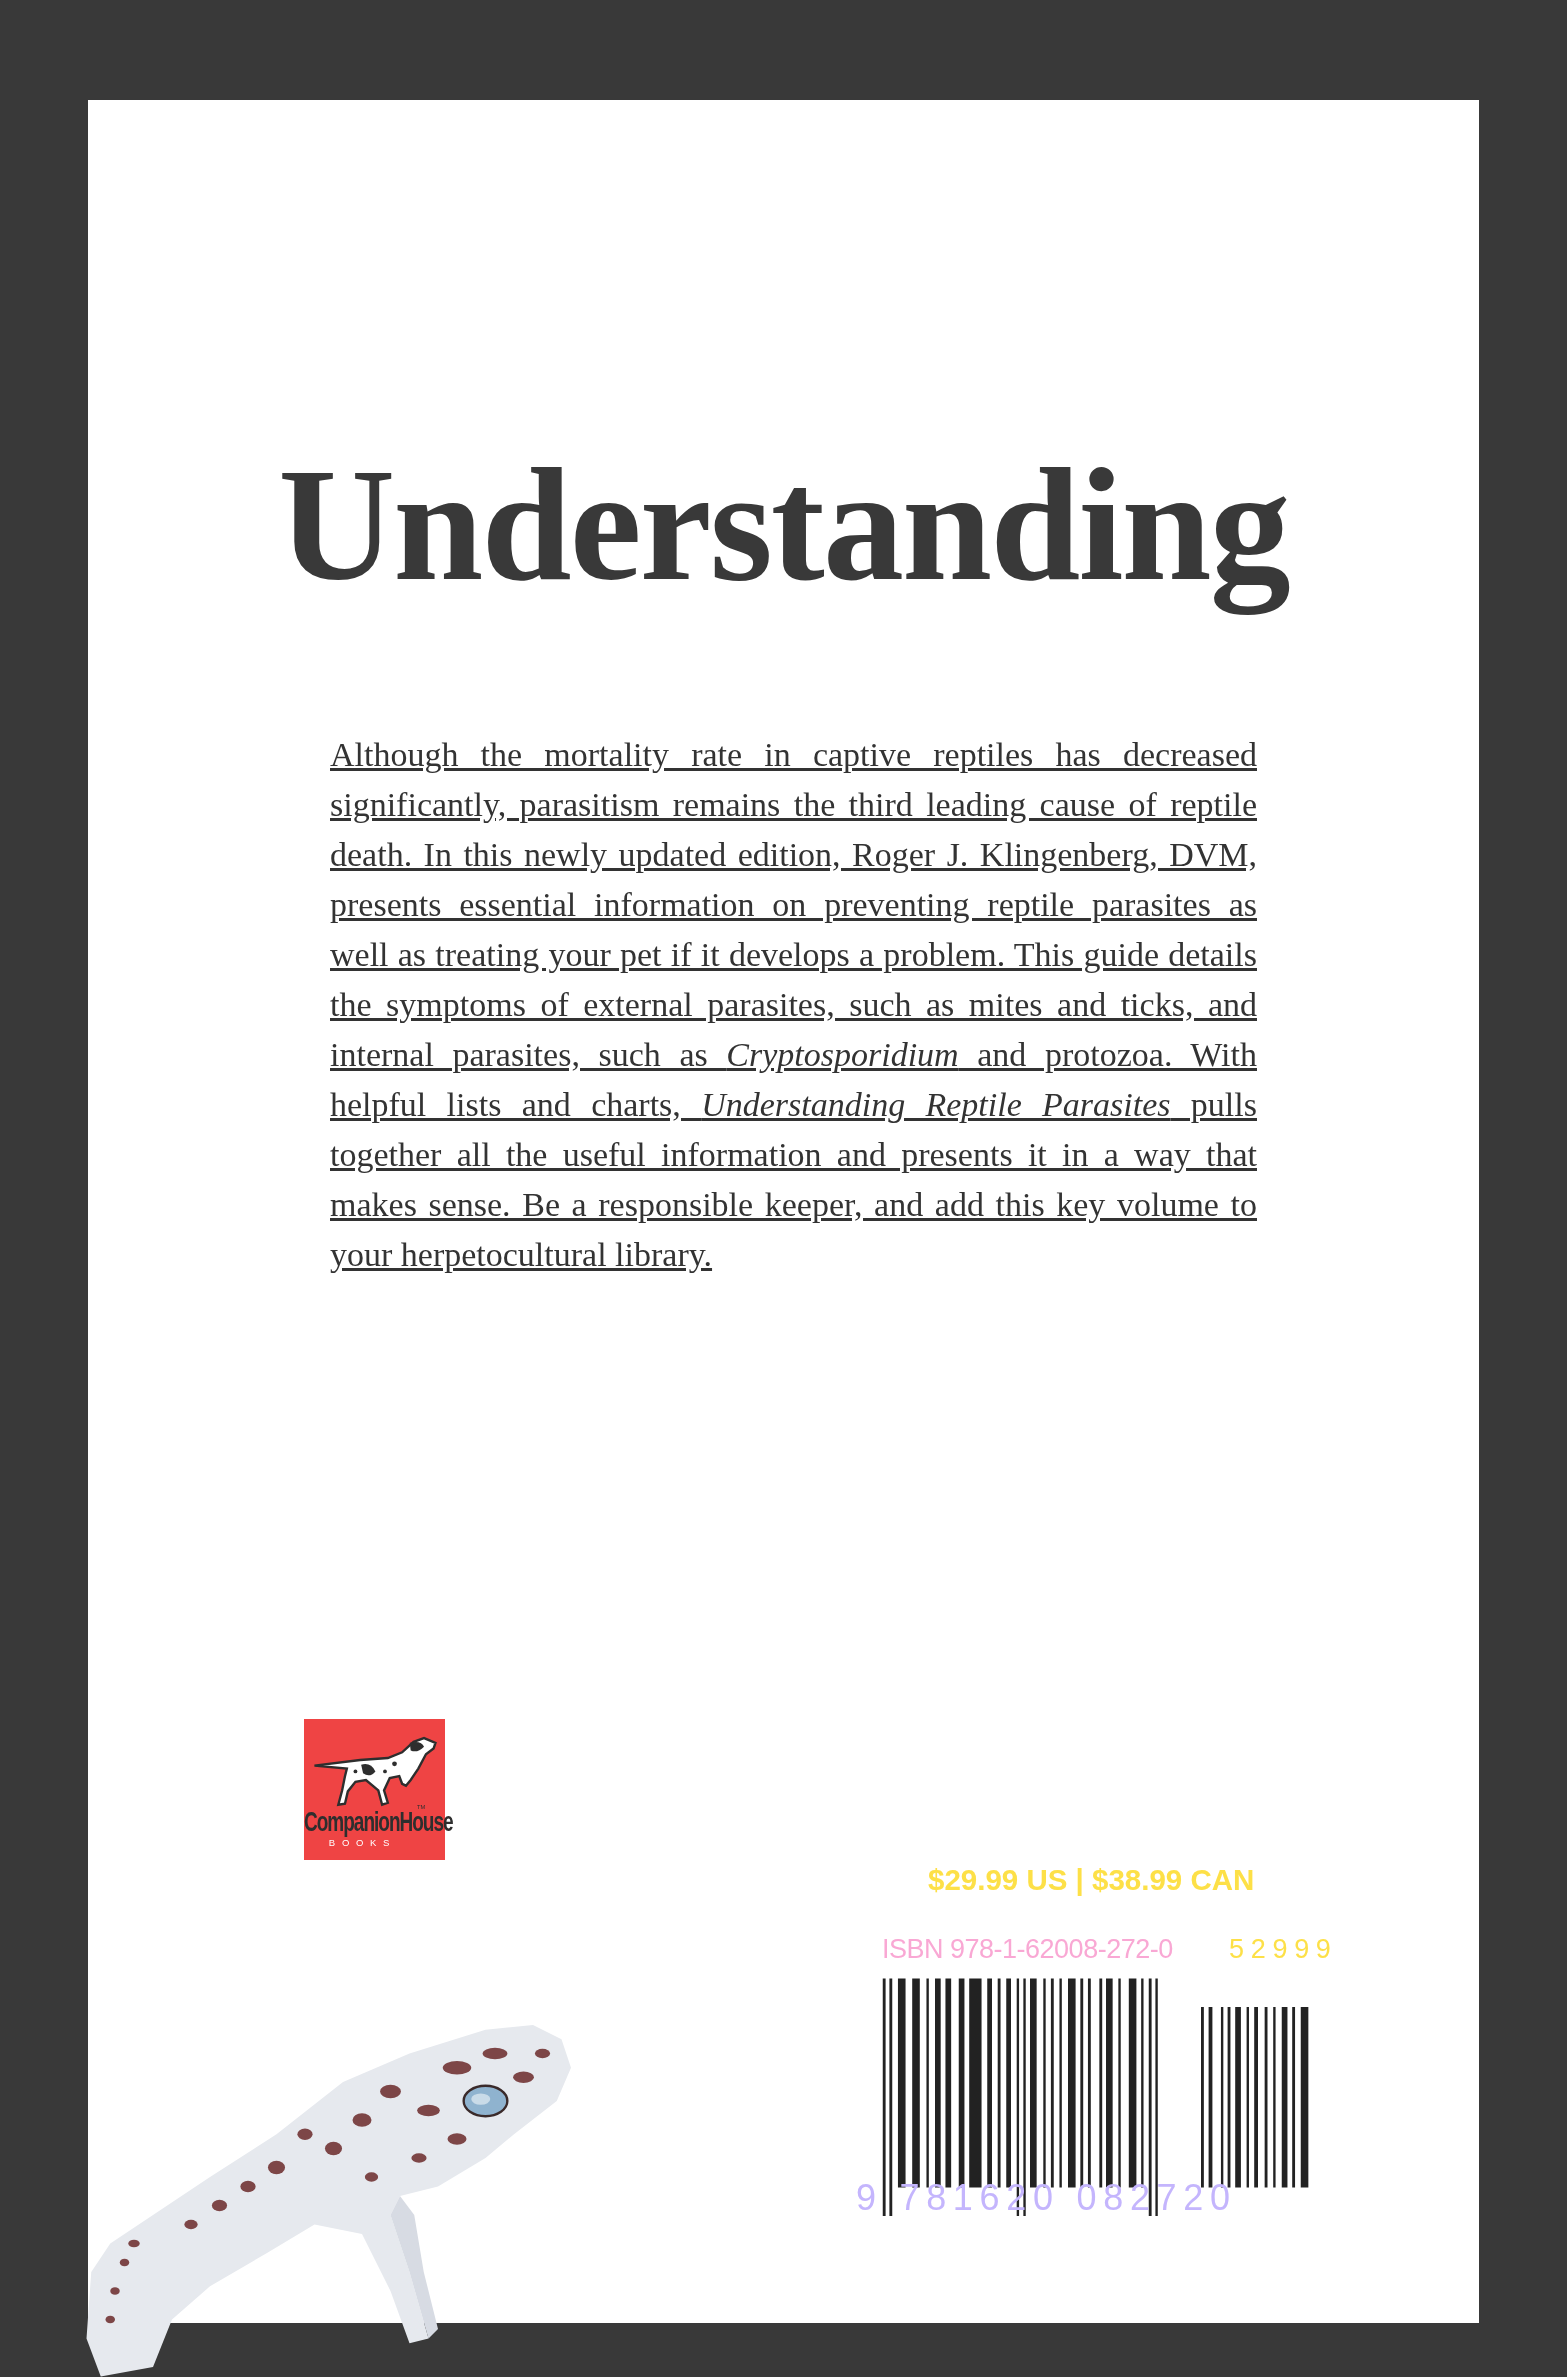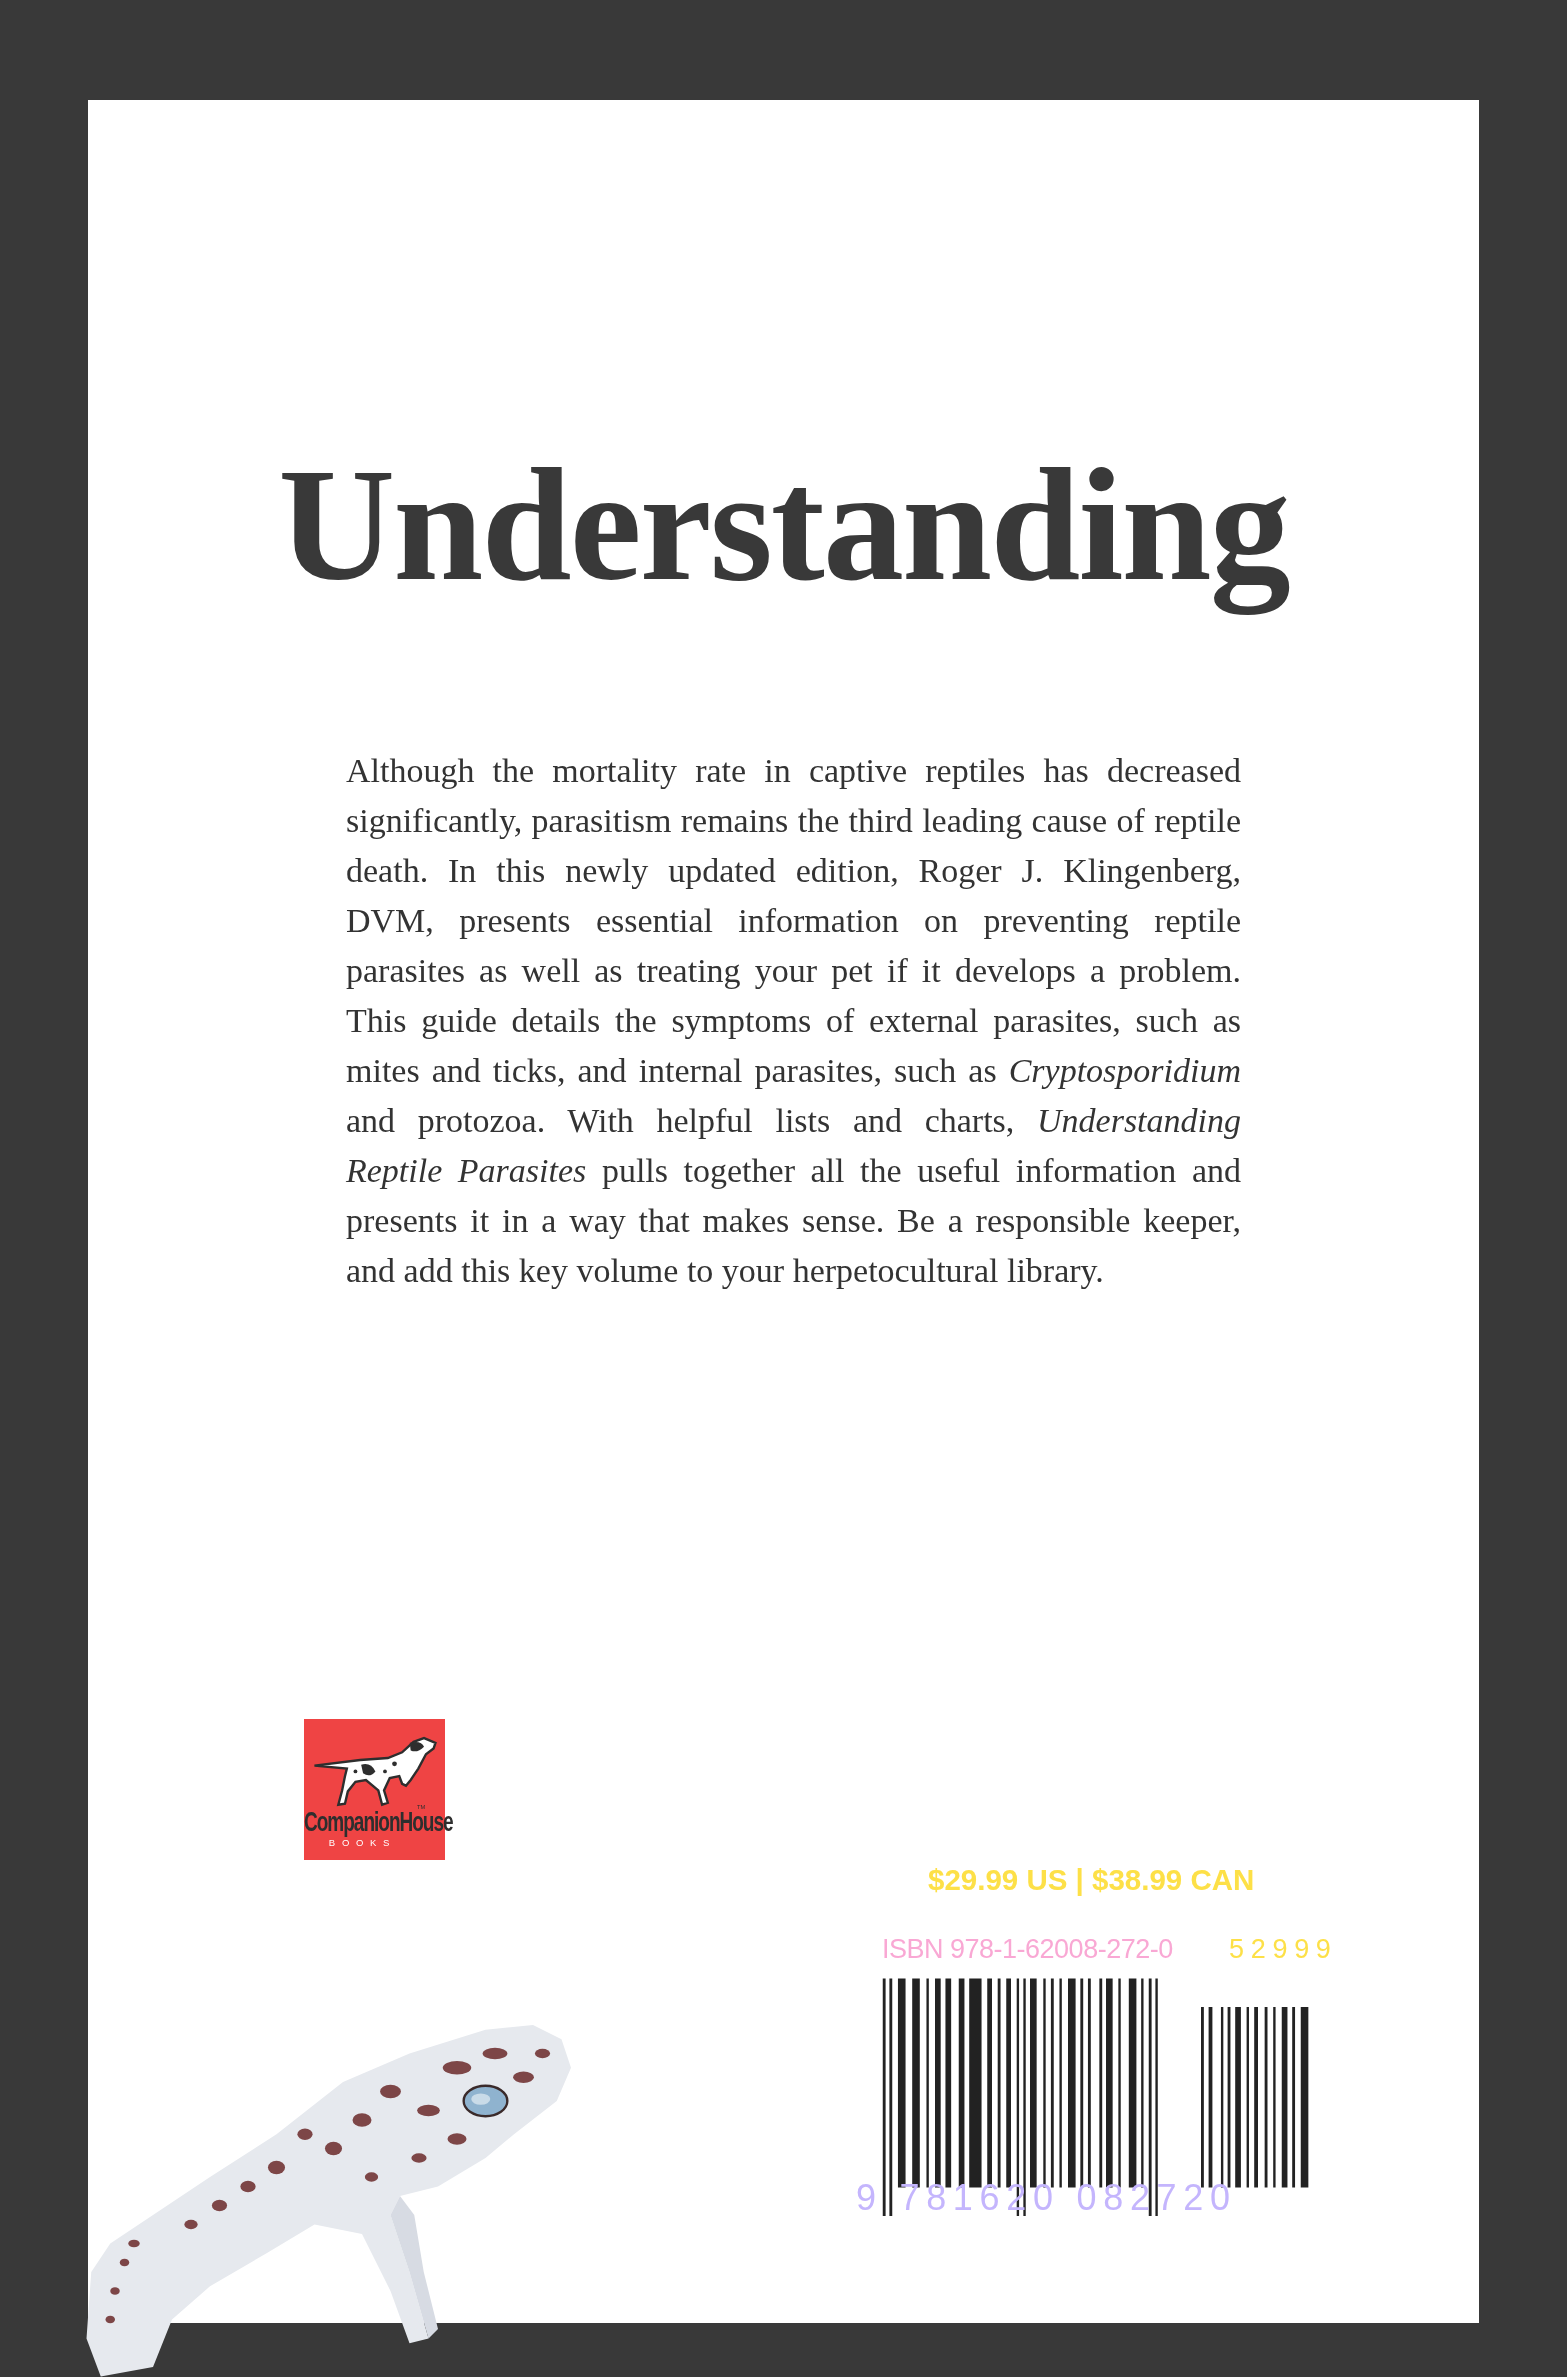--- a/index.html
+++ b/index.html
@@ -1,21 +1,21 @@
 <!DOCTYPE html>
 <html style="font-size:7.6px"><head>
 <meta charset="utf-8">
 <style>
   html,body{margin:0;padding:0;}
   body{width:1567px;height:2423px;background:#393939;position:relative;overflow:hidden;font-family:"Liberation Serif","DejaVu Serif",serif;color:#3a3a3a;}
   .panel{position:absolute;left:88px;top:100px;width:1391px;height:2223px;background:#ffffff;}
   .title{position:absolute;left:0;width:1567px;top:316px;text-align:center;font-family:"Liberation Serif",serif;font-size:162px;line-height:200px;color:#393939;letter-spacing:-1.9px;}
   .title span{display:block;}
   .blurb{position:absolute;left:330px;top:730px;width:927px;font-family:"Liberation Serif",serif;font-size:34px;line-height:50px;color:#333;text-align:justify;}
-  .blurb p{margin:16px;}
+  .blurb p{margin:0;text-decoration:underline;}
   .logo{position:absolute;left:304px;top:1719px;width:141px;height:141px;background:#ef4444;}
   .logo svg{position:absolute;left:0;top:0;}
   .logo .brand{position:absolute;left:0;width:141px;top:92px;text-align:center;font-family:"Liberation Sans",sans-serif;font-weight:bold;font-size:19px;color:#2e2e2e;letter-spacing:-1px;transform:scaleY(1.5);}
   .logo .sub{position:absolute;left:0;width:117px;top:118px;text-align:center;font-family:"Liberation Sans",sans-serif;font-size:9.5px;color:#fff;letter-spacing:6.7px;}
   .logo .tm{position:absolute;left:113px;top:85px;font-family:"Liberation Sans",sans-serif;font-size:5.7px;color:#2e2e2e;}
   .price{position:absolute;left:928px;top:1863px;font-family:Liberation Sans, sans-serif;font-weight:bold;font-size:29.5px;color:#fde047;}
   .isbn{position:absolute;left:882px;top:1934px;font-family:"Liberation Sans",sans-serif;font-size:27px;color:#f9a8d4;letter-spacing:-0.5px;}
   .barcode{position:absolute;left:868px;top:1931px;width:514px;height:285px;}
   .bc-digits-main{position:absolute;left:856px;top:2177px;font-family:Liberation Sans, sans-serif;font-size:36px;color:#c4b5fd;letter-spacing:6.7px;}
   .bc-digits-add{position:absolute;left:1229px;top:1934px;font-family:"Liberation Sans",sans-serif;font-size:27px;color:#fde047;letter-spacing:6.7px;}

